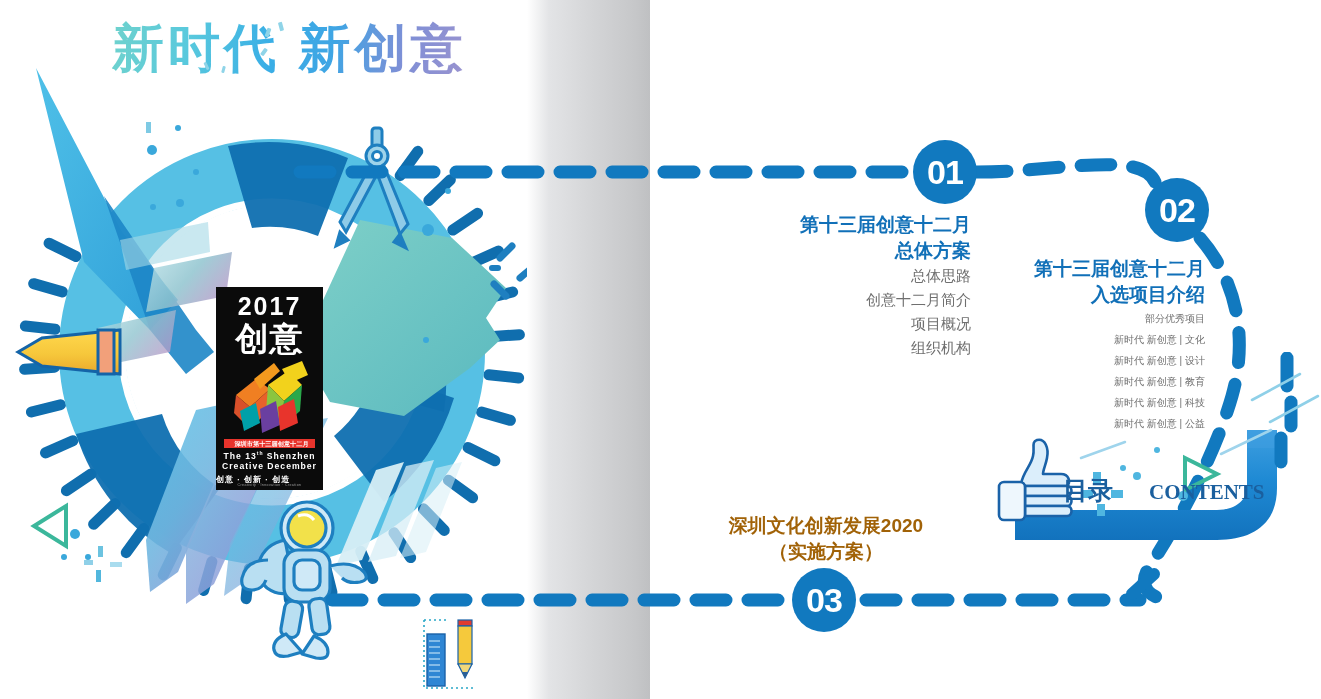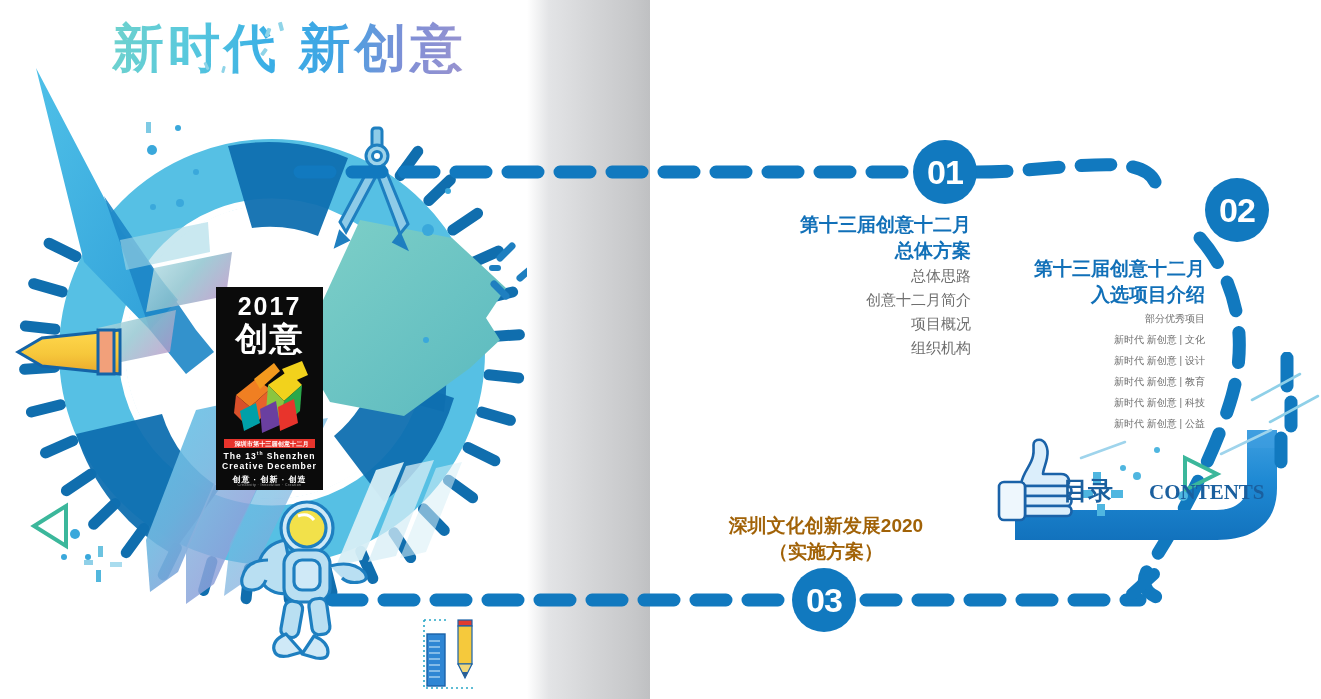--- a/index.html
+++ b/index.html
@@ -30,21 +30,21 @@
     font-size:25px;font-weight:bold;color:#fff;letter-spacing:2px;
     font-family:"Liberation Sans",sans-serif;}
   .logo .cy{position:absolute;left:0;top:30px;width:107px;text-align:center;
     font-size:33px;font-weight:bold;color:#fff;letter-spacing:1px;}
   .logo .twelve{position:absolute;left:14px;top:62px;width:82px;height:88px;}
   .logo .l1{position:absolute;left:2px;top:56px;width:107px;text-align:center;
     font-size:6px;color:#fff;line-height:8px;font-weight:bold;}
   .logo .bar{position:absolute;left:8px;width:91px;height:9px;background:#e8342c;}
   .logo .en{position:absolute;left:0;width:107px;text-align:center;color:#fff;
     font-weight:bold;letter-spacing:1px;}
-  .logo .slg{position:absolute;left:0;width:107px;text-align:center;color:#fff;
+  .logo .slg{position:absolute;left:0;width:107px;text-align:left;color:#fff;
     font-size:8px;font-weight:bold;letter-spacing:1px;}
   .logo .slg2{position:absolute;left:0;width:107px;text-align:center;color:#a0a0a0;
     font-size:3.5px;letter-spacing:.4px;}
 
   
   .sec-h{position:absolute;font-weight:bold;line-height:26px;white-space:nowrap;}
   .sec-sub{position:absolute;line-height:22px;white-space:nowrap;}
   .num-badge{position:absolute;width:64px;height:64px;border-radius:50%;
     display:flex;align-items:center;justify-content:center;
     font-size:34px;font-weight:bold;color:#fff;font-family:"Liberation Sans",sans-serif;
@@ -333,21 +333,21 @@
     <path d="M977 172 C1060 172 1140 150 1155 182" stroke="#1179bf" stroke-width="13" fill="none" stroke-linecap="round" stroke-dasharray="30 22"></path>
 
     <path d="M1200 238 C1238 282 1248 340 1232 396 C1216 452 1180 520 1150 566 C1136 586 1150 598 1168 600" stroke="#1179bf" stroke-width="13" fill="none" stroke-linecap="round" stroke-dasharray="30 22"></path>
 
     <path d="M1148 240 C1120 300 1074 354 1010 392" stroke="#1179bf" stroke-width="13" fill="none" stroke-linecap="round" stroke-dasharray="30 22" opacity="0"></path>
   </svg>
 
   <div class="num-badge" style="left:913px;top:140px;background:#1179bf;">
     <span>01</span>
   </div>
-  <div class="num-badge" style="left:1205px;top:178px;background:#1179bf;">
+  <div class="num-badge" style="left:1145px;top:178px;background:#1179bf;">
     <span>02</span>
   </div>
   <div class="num-badge" style="left:792px;top:568px;background:#1179bf;">
     <span>03</span>
   </div>
 
   <div class="sec-h" style="left:679px;top:212px;width:292px;text-align:right;font-size:19px;color:#1170b8;">
     <div>第十三届创意十二月</div>
     <div>总体方案</div>
   </div>

